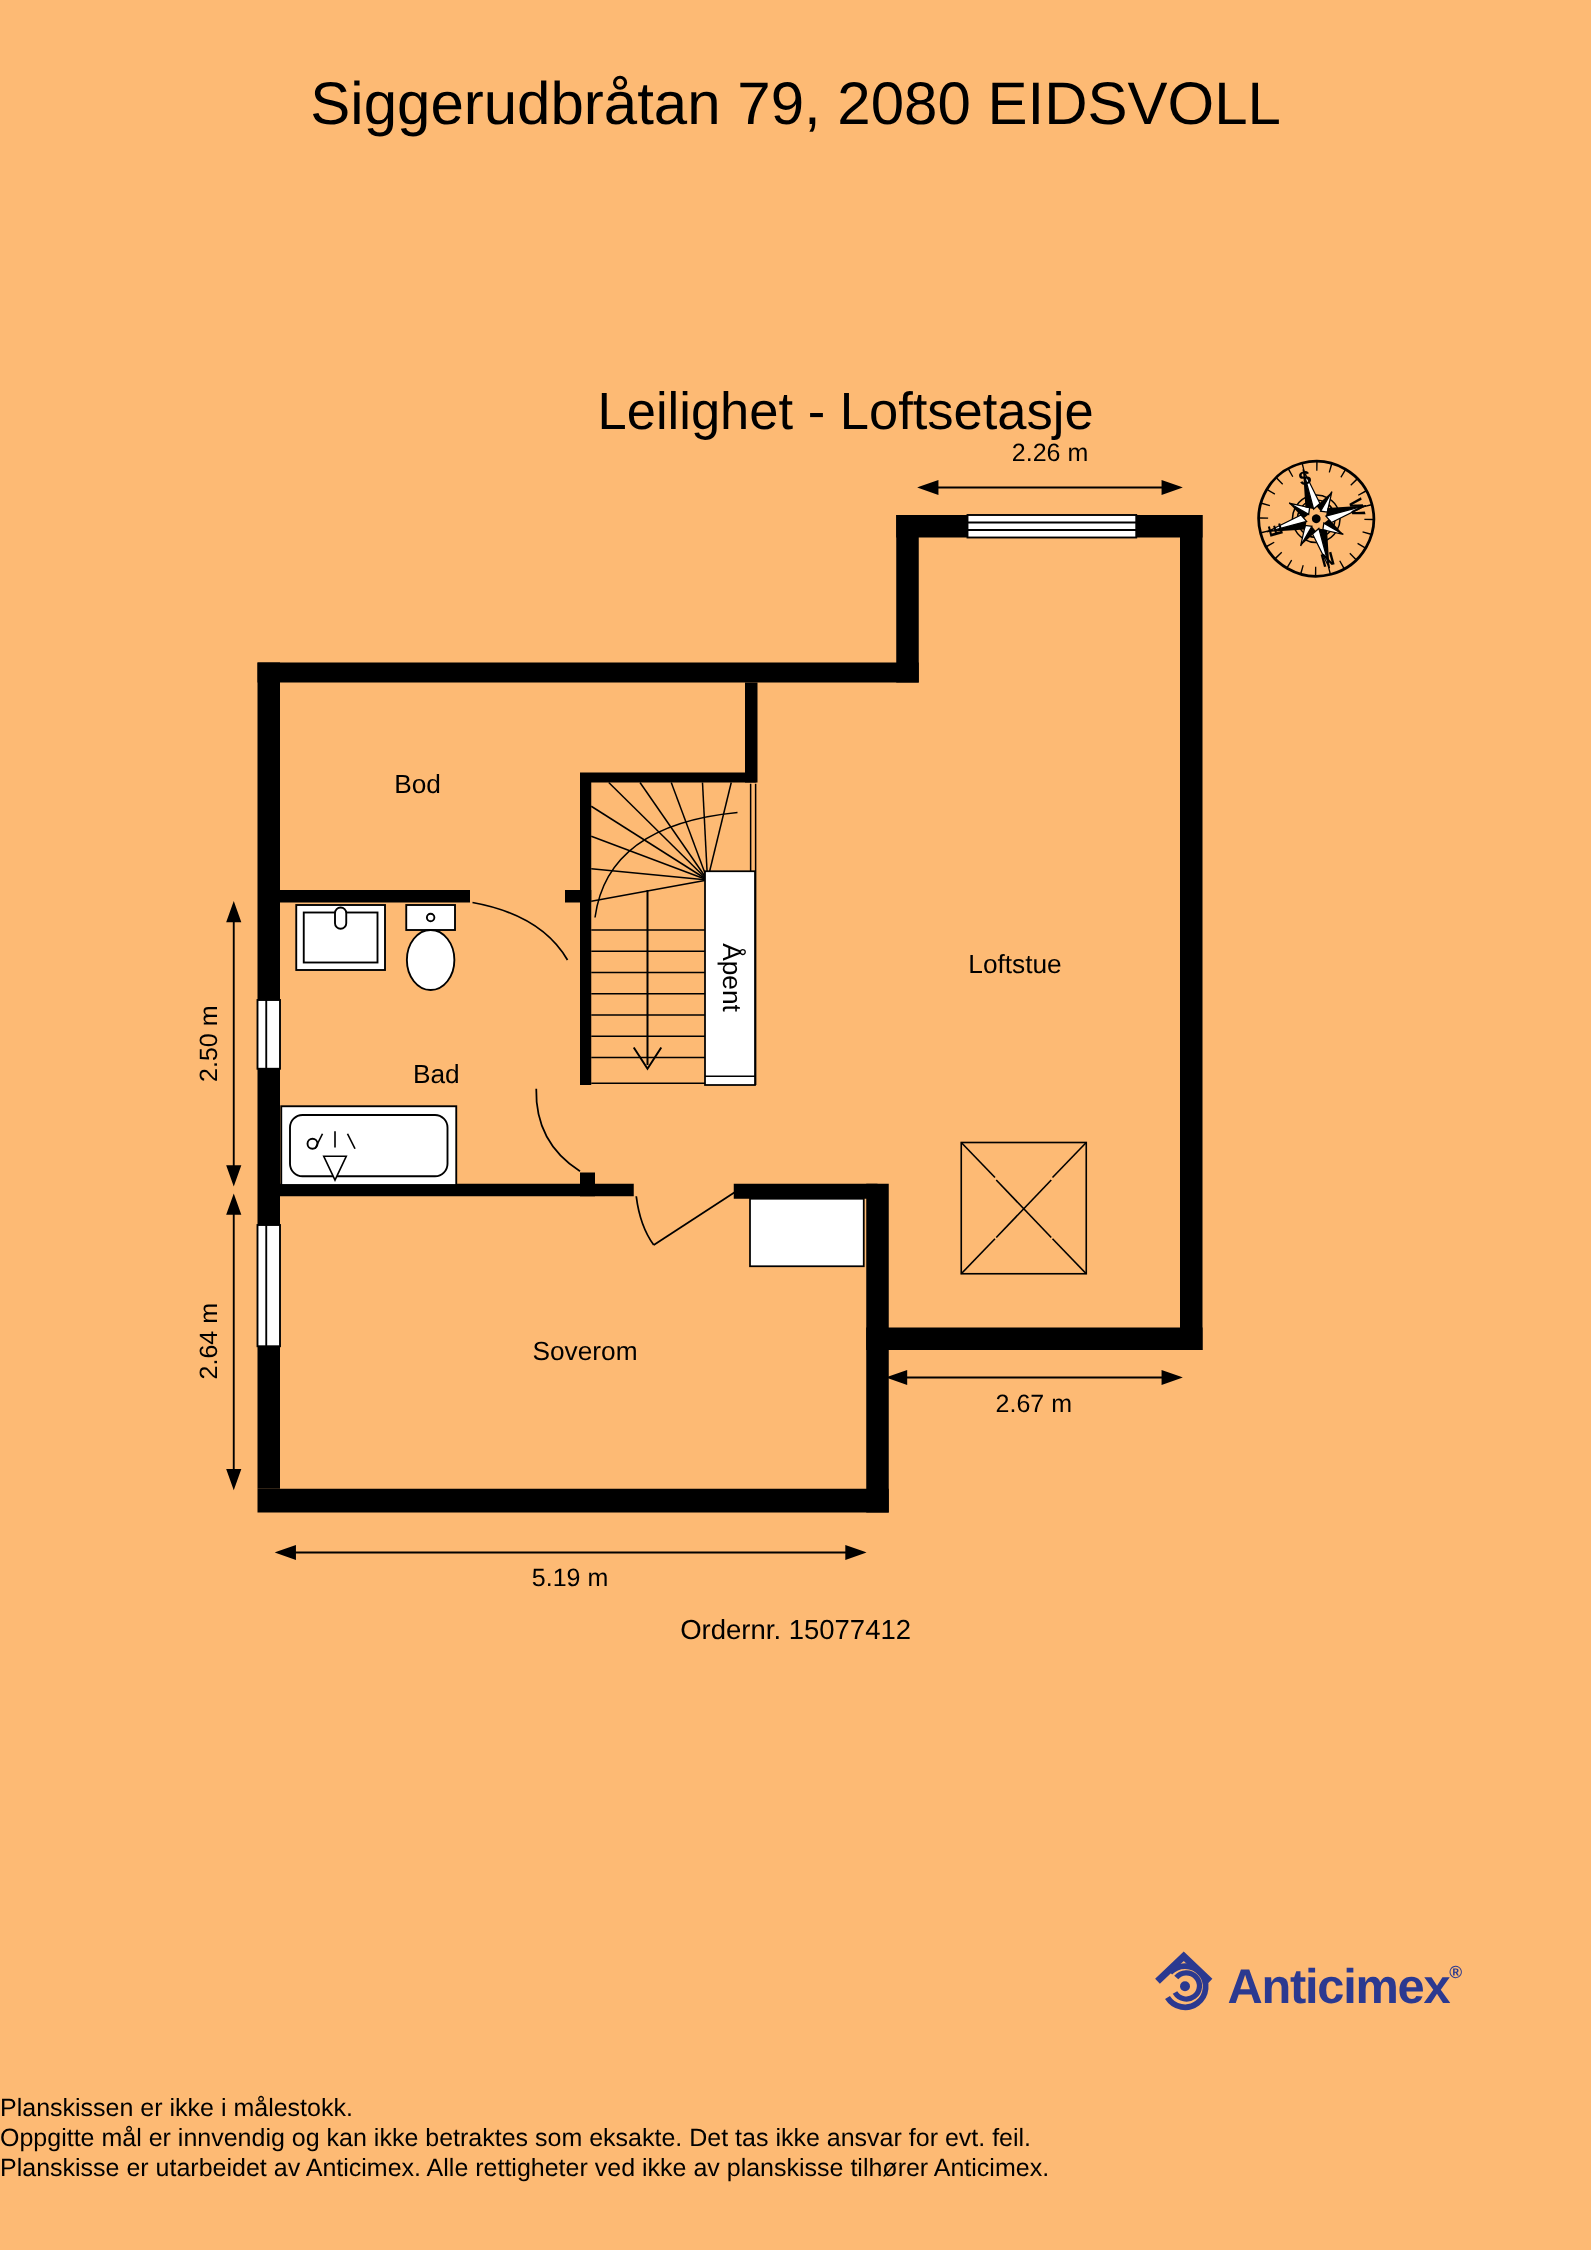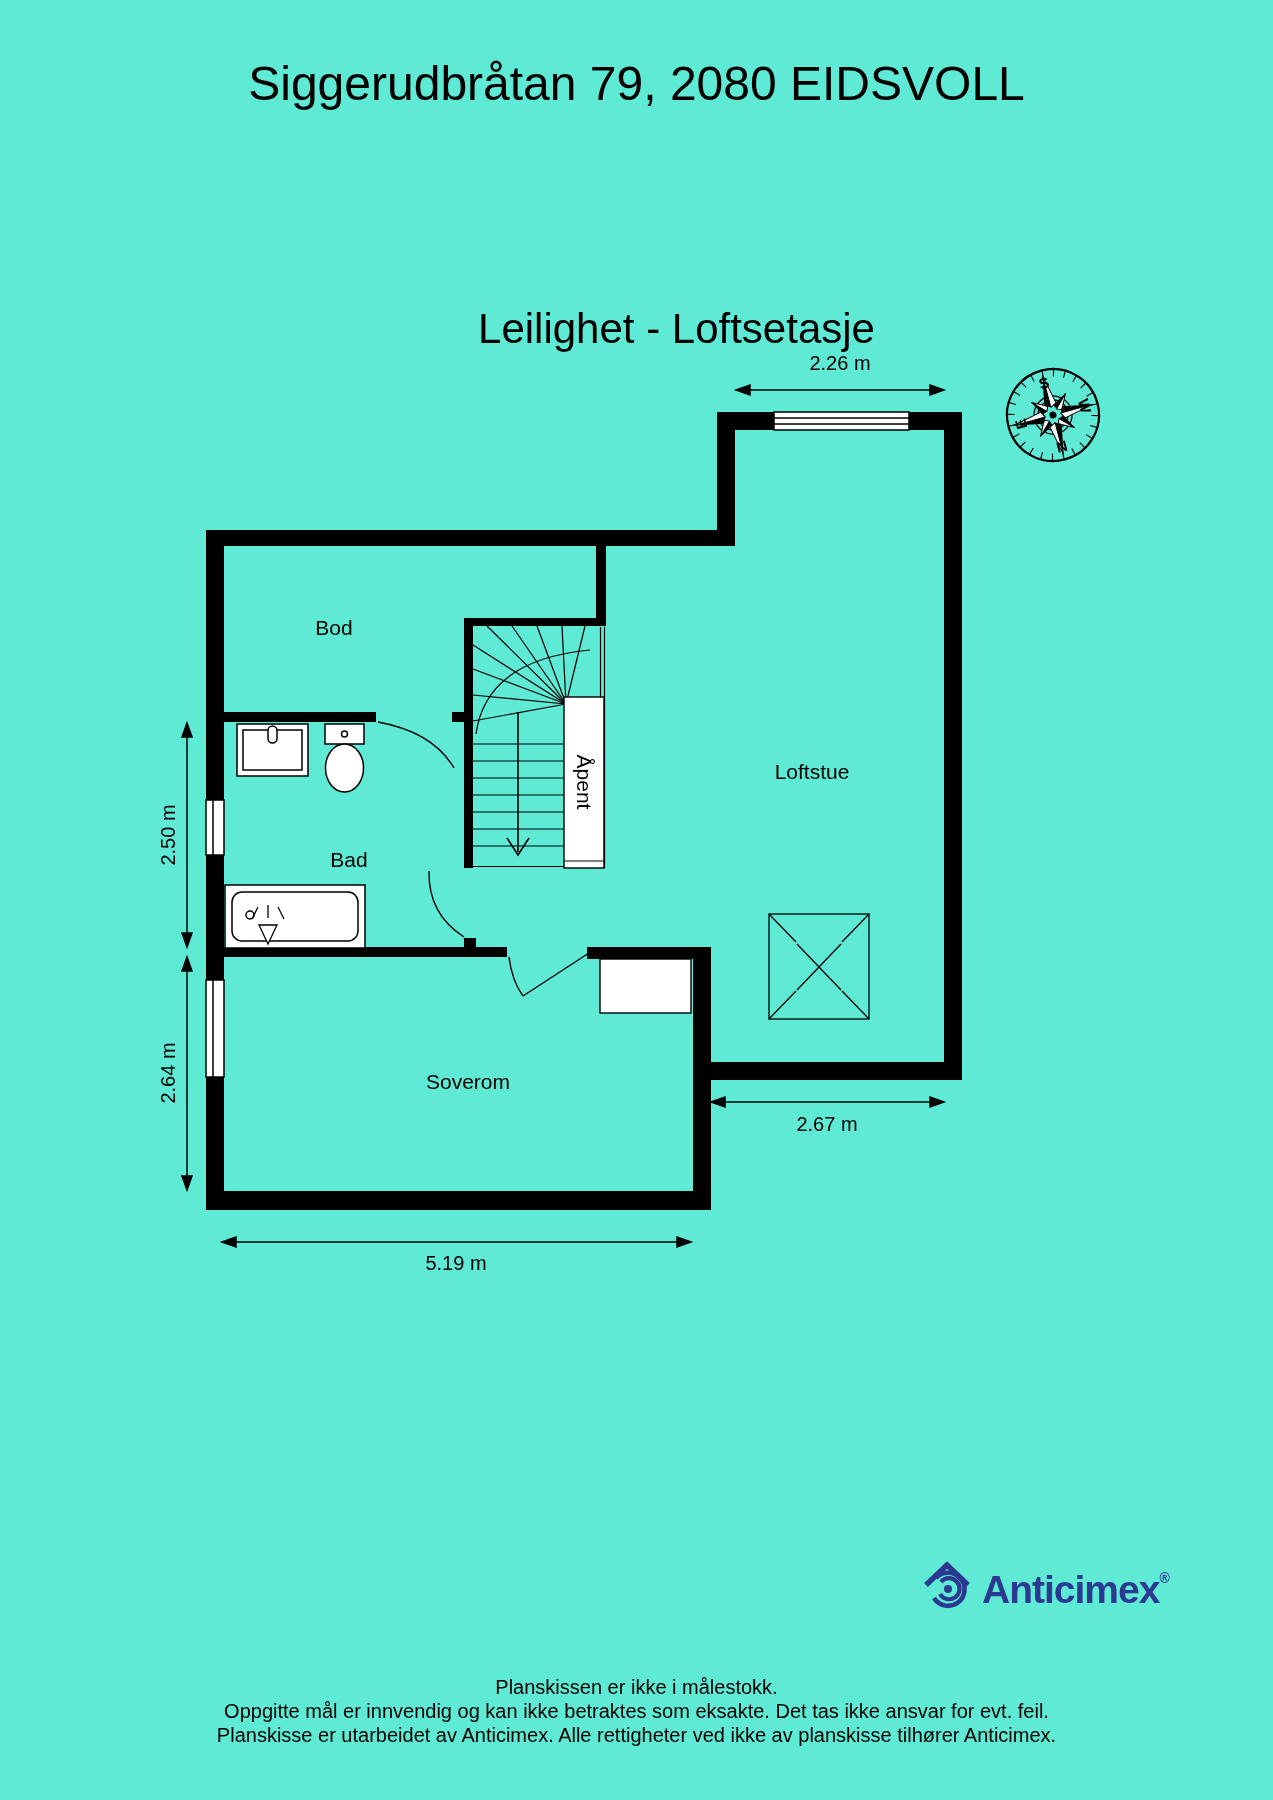--- a/index.html
+++ b/index.html
@@ -1,28 +1,28 @@
 <!DOCTYPE html>
 <html><head>
 <meta charset="utf-8">
 <style>
   html,body{margin:0;padding:0;background:#ffffff;}
-  #page{position:relative;width:1273px;height:1800px;background:#5eead4;overflow:hidden;
+  #page{position:relative;width:1273px;height:1800px;background:#fdba74;overflow:hidden;
         font-family:"Liberation Sans", sans-serif;color:#000;}
   #plan-svg{position:absolute;left:0;top:0;}
   .abs{position:absolute;}
   .ctr{transform:translate(-50%,-50%);white-space:nowrap;}
   .title{width:1273px;text-align:center;font-size:48px;letter-spacing:0px;}
   .subtitle{width:1273px;text-align:center;font-size:42px;}
   .room-label{font-size:21px;}
   .dim-label{font-size:20px;}
   .rot-ccw{transform:translate(-50%,-50%) rotate(-90deg);}
   .rot-cw{transform:translate(-50%,-50%) rotate(90deg);}
   .order{width:1273px;text-align:center;font-size:22px;}
-  .footer{width:1273px;text-align:center;font-size:20px;line-height:24px;}
+  .footer{width:1273px;text-align:left;font-size:20px;line-height:24px;}
   .compass-letter{font-size:15px;font-weight:bold;}
   .brand-text{color:#2b3990;font-size:39px;font-weight:bold;letter-spacing:-1px;
               font-family:"Liberation Sans", sans-serif;}
   .brand-reg{color:#2b3990;font-size:14px;font-weight:bold;vertical-align:super;position:relative;top:-14px;}
 </style>
 </head>
 <body>
 
 <div id="page">
 
@@ -259,20 +259,21 @@
   <div class="abs ctr dim-label" style="left:827px;top:1124px;">2.67 m</div>
   <div class="abs rot-ccw dim-label" style="left:168px;top:835px;">2.50 m</div>
   <div class="abs rot-ccw dim-label" style="left:168px;top:1073px;">2.64 m</div>
   <div class="abs ctr dim-label" style="left:456px;top:1263px;">5.19 m</div>
 
   <div class="abs ctr compass-letter" style="left:1044px;top:383px;transform:translate(-50%,-50%) rotate(-15deg);">S</div>
   <div class="abs ctr compass-letter" style="left:1085px;top:406px;transform:translate(-50%,-50%) rotate(75deg);">W</div>
   <div class="abs ctr compass-letter" style="left:1062px;top:447px;transform:translate(-50%,-50%) rotate(165deg);">N</div>
   <div class="abs ctr compass-letter" style="left:1021px;top:424px;transform:translate(-50%,-50%) rotate(255deg);">E</div>
 
+  <div class="abs order" style="left:0;top:1291px;">Ordernr. 15077412</div>
 
   <div class="abs" style="left:982px;top:1568px;">
     <span class="brand-text">Anticimex</span><span class="brand-reg">®</span>
   </div>
 
   <div class="abs footer" style="left:0;top:1675px;">
     <div>Planskissen er ikke i målestokk.</div>
     <div>Oppgitte mål er innvendig og kan ikke betraktes som eksakte. Det tas ikke ansvar for evt. feil.</div>
     <div>Planskisse er utarbeidet av Anticimex. Alle rettigheter ved ikke av planskisse tilhører Anticimex.</div>
   </div>

